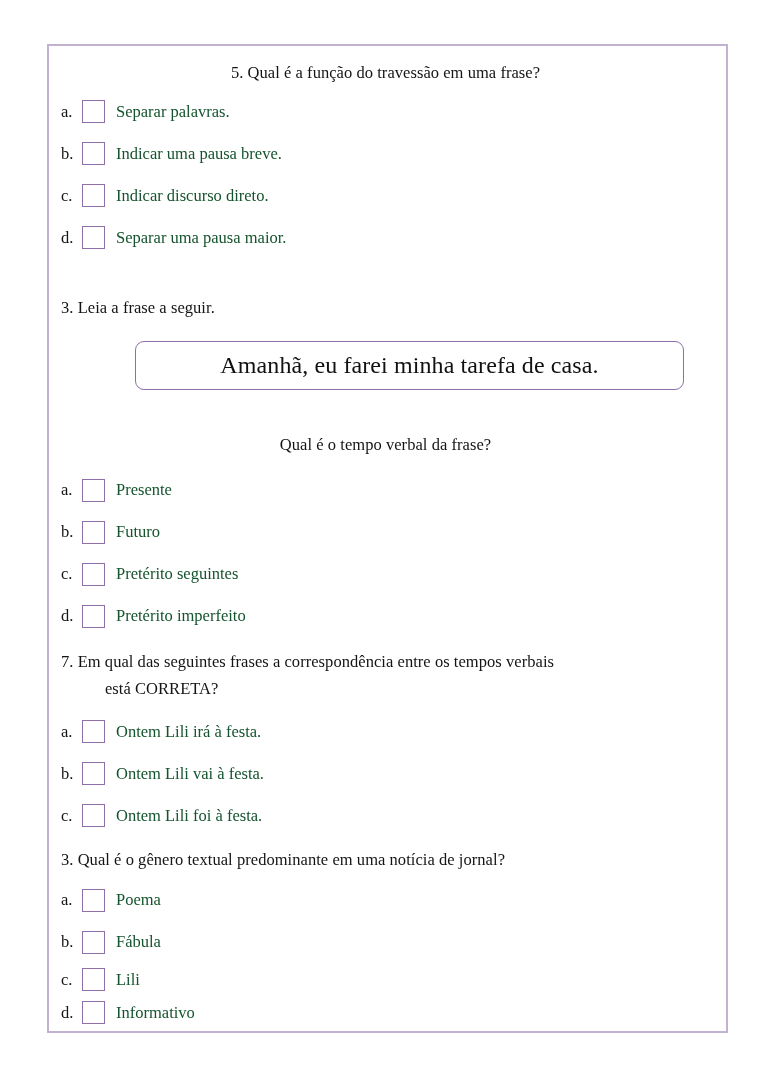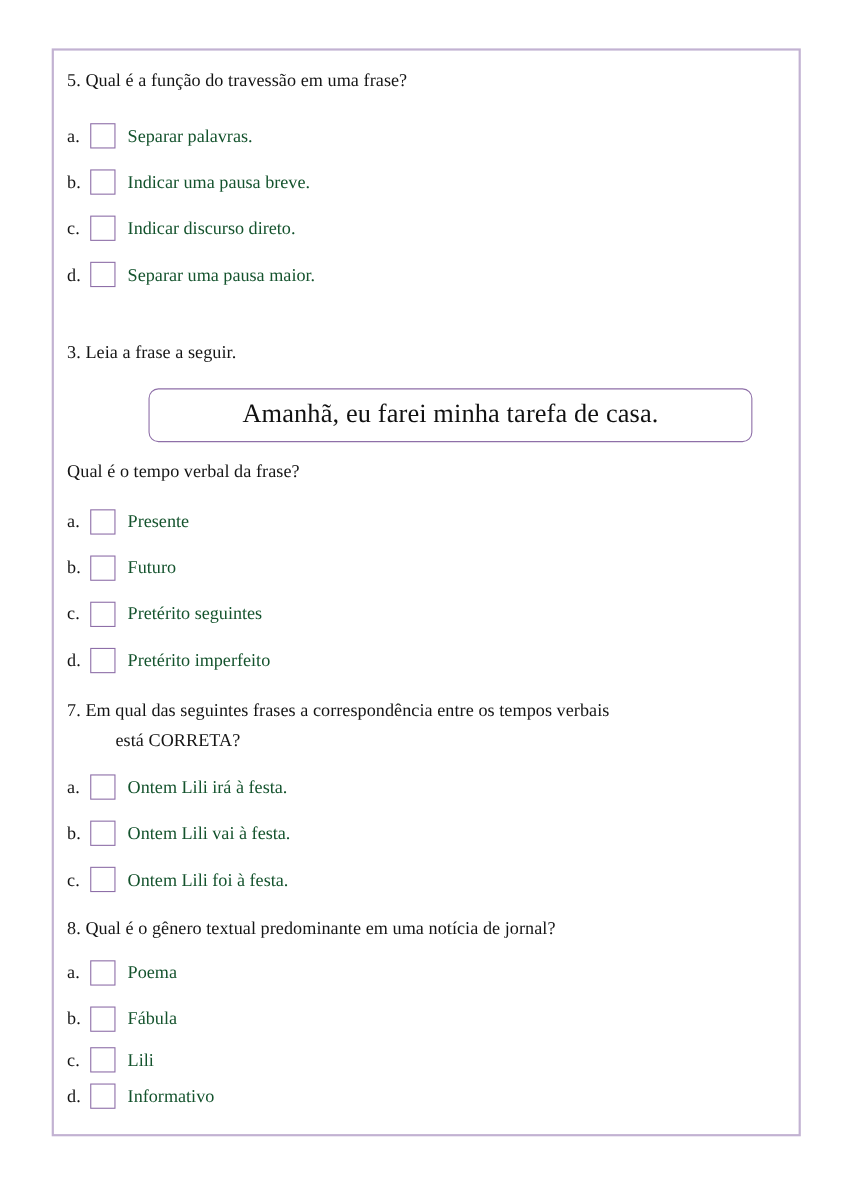--- a/index.html
+++ b/index.html
@@ -63,21 +63,21 @@
     margin-right: 11px;
   }
 
   .opt-label {
     font-size: 16.5px;
     color: #14532d;
     white-space: nowrap;
   }
 
   
-  .q5-head { margin-bottom: 16px; }
+  .q5-head { margin-bottom: 4px; text-align: center; }
   .q5-opts .opt-row { height: 42px; }
 
   
   .q6-head { margin-top: 36px; margin-bottom: 0; }
 
   .quote-box {
     margin: 20px 0 0 74px;
     width: 549px;
     height: 49px;
     border: 1.6px solid #8e6fa8;
@@ -87,21 +87,21 @@
     justify-content: center;
     background: #ffffff;
   }
   .quote-text {
     font-size: 24px;
     color: #111111;
     letter-spacing: 0.1px;
     white-space: nowrap;
   }
 
-  .q6-sub { margin-top: 14px; margin-bottom: 10px; }
+  .q6-sub { margin-top: 42px; margin-bottom: 10px; text-align: center; }
   .q6-opts .opt-row { height: 42px; }
 
   
   .q7-head { margin-top: 12px; margin-bottom: 4px; }
   .q7-head .line2 { display: block; margin-left: 44px; }
   .q7-opts { margin-top: 8px; }
   .q7-opts .opt-row { height: 42px; }
 
   
   .q8-head { margin-top: 10px; margin-bottom: 6px; }
@@ -192,21 +192,21 @@
       </div>
       <div class="opt-row">
         <span class="opt-letter">c.</span>
         <span class="checkbox"></span>
         <span class="opt-label">Ontem Lili foi à festa.</span>
       </div>
     </div>
   </div>
 
   <div>
-    <p class="q-text q8-head">8. Qual é o gênero textual predominante em uma notícia de jornal?</p>
+    <p class="q-text q8-head">3. Qual é o gênero textual predominante em uma notícia de jornal?</p>
 
     <div class="q8-opts">
       <div class="opt-row">
         <span class="opt-letter">a.</span>
         <span class="checkbox"></span>
         <span class="opt-label">Poema</span>
       </div>
       <div class="opt-row">
         <span class="opt-letter">b.</span>
         <span class="checkbox"></span>

